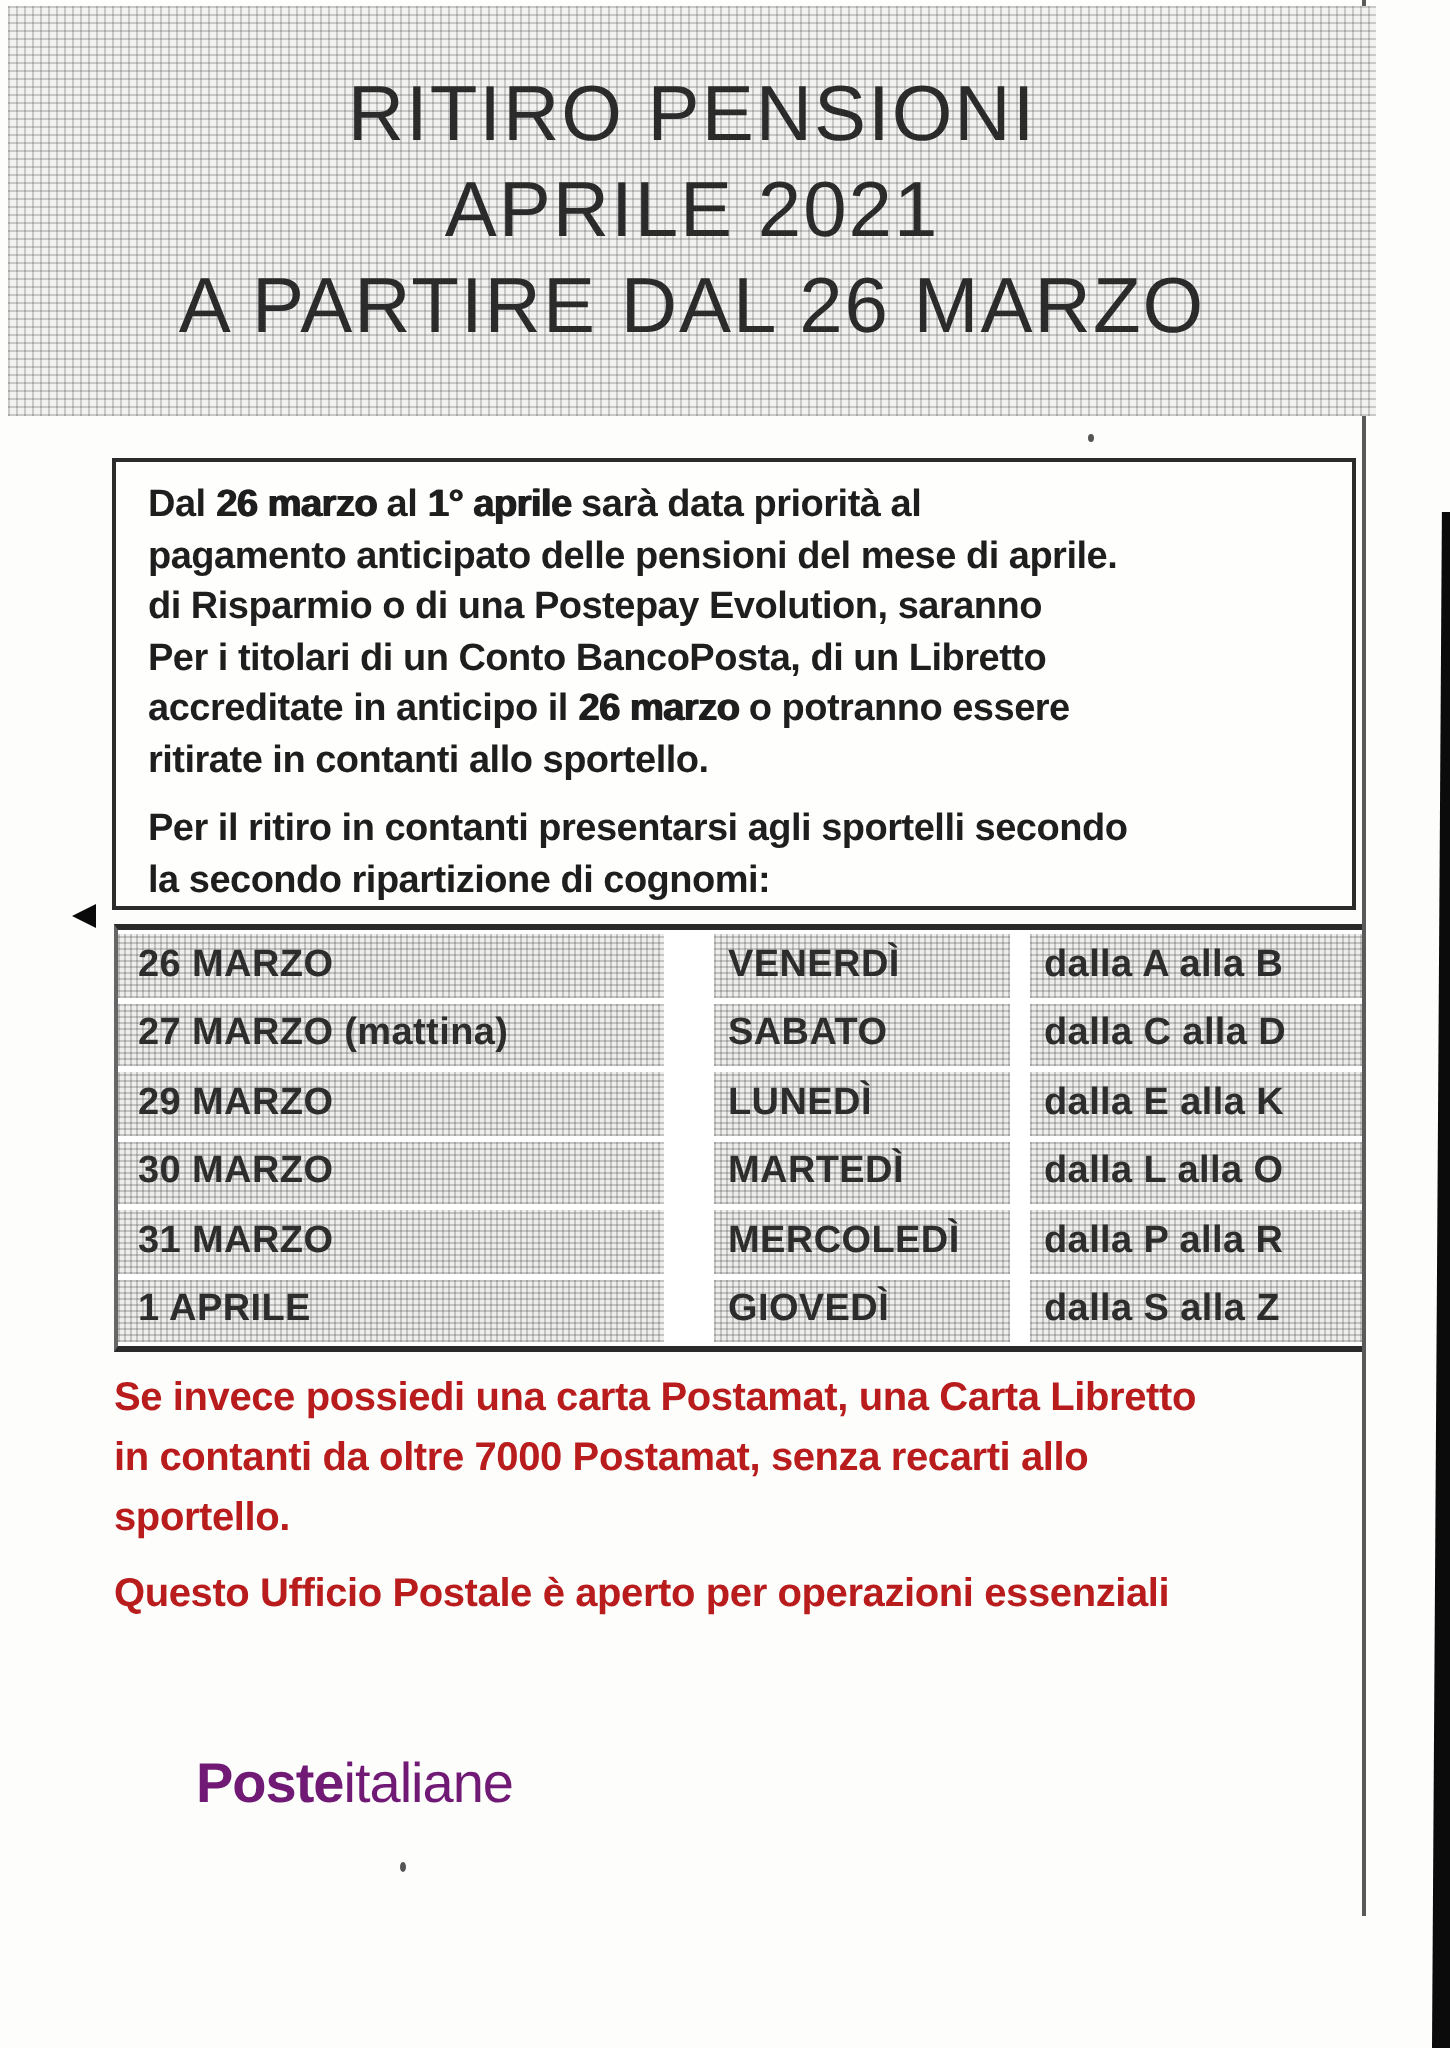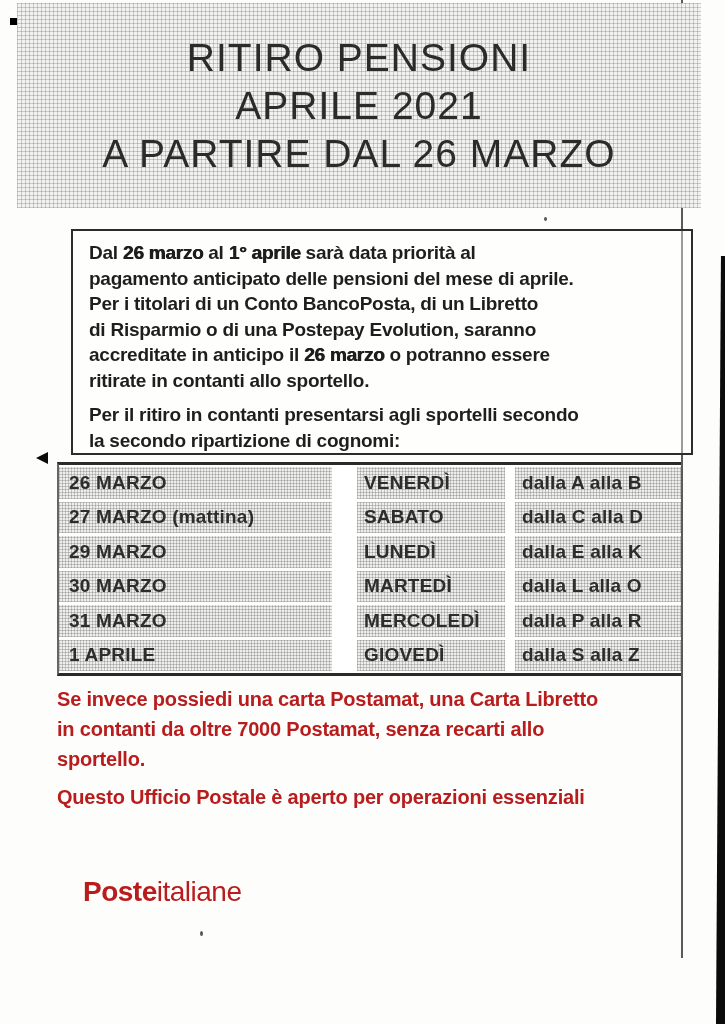--- a/index.html
+++ b/index.html
@@ -26,28 +26,28 @@
   .speck{position:absolute;background:#555;border-radius:50%;}
   
   .halftone{
     background-color:#f2f2f0;
     background-image:
       repeating-linear-gradient(90deg,rgba(55,55,55,.22) 0 1px,rgba(0,0,0,0) 1px 4px),
       repeating-linear-gradient(0deg,rgba(55,55,55,.22) 0 1px,rgba(0,0,0,0) 1px 4px);
   }
   
   .banner{
-    position:absolute;left:17px;top:3px;width:684px;height:205px;
+    position:absolute;left:4px;top:3px;width:684px;height:205px;
     display:flex;flex-direction:column;align-items:center;justify-content:center;
     gap:8px;text-align:right;
   }
   .banner-line{font-size:39px;line-height:40px;color:#2b2b2b;letter-spacing:1px;white-space:nowrap;}
   
   .intro-box{
-    position:absolute;left:71px;top:229px;width:622px;height:226px;box-sizing:border-box;
+    position:absolute;left:56px;top:229px;width:622px;height:226px;box-sizing:border-box;
     border:2px solid #2c2c2c;padding:9px 8px 0 16px;color:#1e1e1e;overflow:hidden;
     background:rgba(255,255,255,.4);
   }
   .para{margin:0;font-weight:700;font-size:19px;line-height:25.5px;letter-spacing:-.25px;}
   .para .line{display:block;white-space:nowrap;}
   .p2{margin-top:9px;}
   .xb{font-weight:900;text-shadow:.7px 0 0 currentColor;}
   
   .schedule{
     position:absolute;left:57px;top:462px;width:624px;height:214px;box-sizing:border-box;
@@ -64,21 +64,21 @@
     letter-spacing:.2px;white-space:nowrap;
   }
   .c1{width:273px;padding-left:10px;margin-right:14px;box-sizing:border-box;}
   .c2{width:148px;padding-left:7px;margin-right:10px;box-sizing:border-box;margin-left:11px;}
   .c3{flex:1;padding-left:7px;box-sizing:border-box;}
   
   .outro{position:absolute;left:57px;top:684px;width:648px;color:#b91c1c;}
   .outro .para{font-size:20px;line-height:30px;letter-spacing:-.2px;}
   .p4{margin-top:8px;}
   
-  .logo{position:absolute;left:83px;top:876px;font-size:28px;color:#b91c1c;letter-spacing:-.5px;white-space:nowrap;}
+  .logo{position:absolute;left:98px;top:876px;font-size:28px;color:#701a75;letter-spacing:-.5px;white-space:nowrap;}
   .logo-bold{font-weight:700;}
   .logo-reg{font-weight:400;}
 </style>
 </head>
 <body>
 
 <div class="page">
 
   <div class="corner-mark"></div>
   <div class="vline"></div>
@@ -91,22 +91,22 @@
   <header class="banner halftone">
     <div class="banner-line">RITIRO PENSIONI</div>
     <div class="banner-line">APRILE 2021</div>
     <div class="banner-line">A PARTIRE DAL 26 MARZO</div>
   </header>
 
   <section class="intro-box">
     <p class="para">
       <span class="line"><span>Dal </span><span class="xb">26 marzo</span><span> al </span><span class="xb">1° aprile</span><span> sarà data priorità al</span></span>
       <span class="line">pagamento anticipato delle pensioni del mese di aprile.</span>
+      <span class="line">di Risparmio o di una Postepay Evolution, saranno</span>
       <span class="line">Per i titolari di un Conto BancoPosta, di un Libretto</span>
-      <span class="line">di Risparmio o di una Postepay Evolution, saranno</span>
       <span class="line"><span>accreditate in anticipo il </span><span class="xb">26 marzo</span><span> o potranno essere</span></span>
       <span class="line">ritirate in contanti allo sportello.</span>
     </p>
     <p class="para p2">
       <span class="line">Per il ritiro in contanti presentarsi agli sportelli secondo</span>
       <span class="line">la secondo ripartizione di cognomi:</span>
     </p>
   </section>
 
   <section class="schedule">

